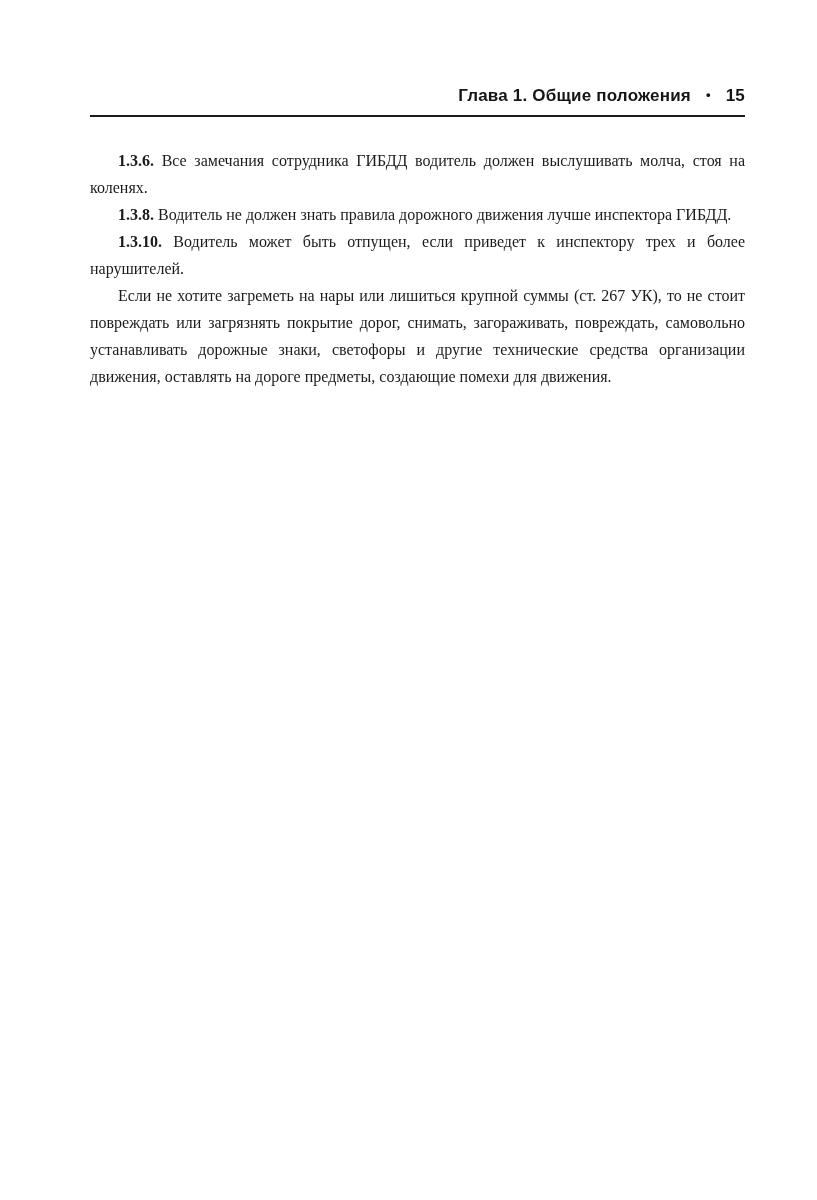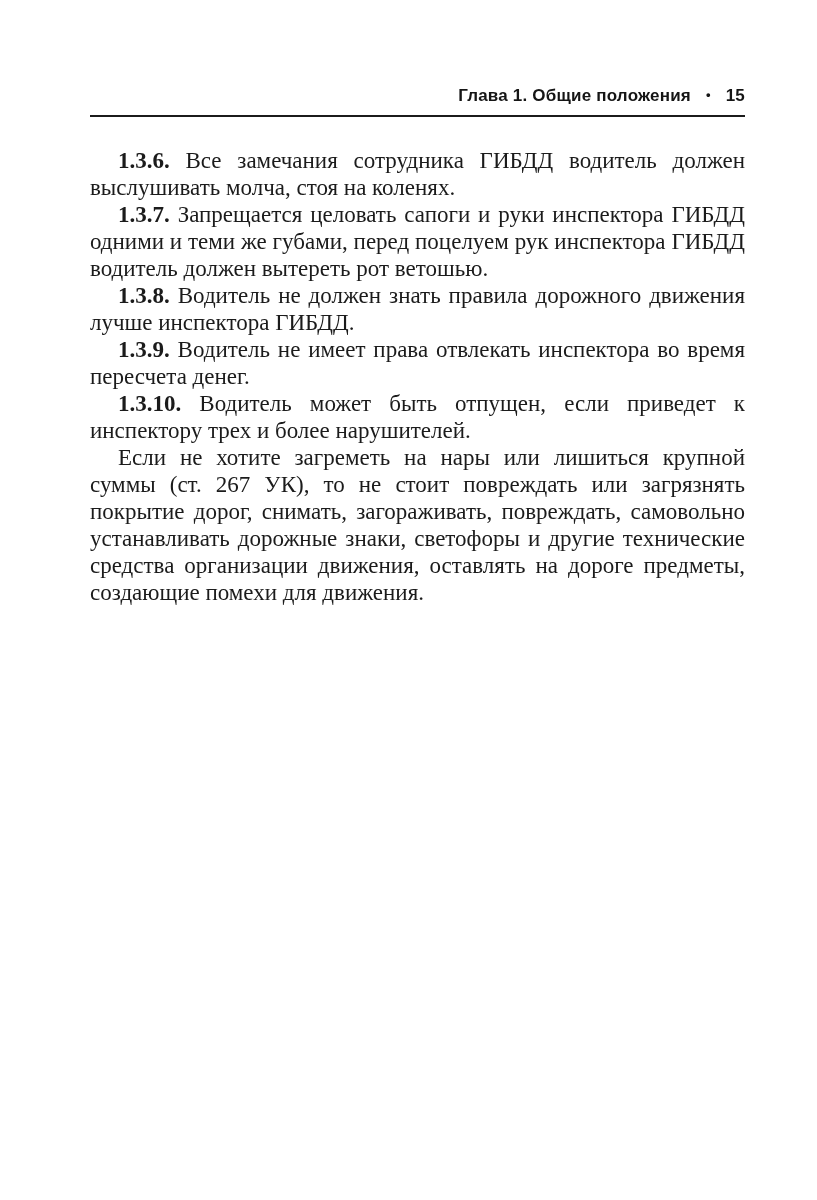--- a/index.html
+++ b/index.html
@@ -31,21 +31,21 @@
     margin: 0 15px;
     font-size: 13px;
     vertical-align: 2px;
   }
   .header-rule {
     margin-top: 9px;
     border-bottom: 2px solid #1b1b1b;
   }
   .page-body {
     margin-top: 30px;
-    font-size: 23px;
+    font-size: 16px;
     line-height: 27px;
     text-align: justify;
   }
   .para {
     text-indent: 28px;
   }
   .num {
     font-weight: bold;
   }
 </style>
@@ -57,25 +57,23 @@
   <div class="page-header">
     <span>Глава 1. Общие положения</span><span class="sep">•</span><span>15</span>
   </div>
 
   <div class="header-rule"></div>
 
   <div class="page-body">
 
     <p class="para"><span class="num">1.3.6.</span><span> Все замечания сотрудника ГИБДД водитель должен выслушивать молча, стоя на коленях.</span></p>
 
-    <p class="para"><span class="num">1.3.7.</span><span> Запрещается целовать сапоги и руки инспектора ГИБДД одними и теми же губами, перед поцелуем рук инспектора ГИБДД водитель должен вытереть рот ветошью.</span></p>
 
     <p class="para"><span class="num">1.3.8.</span><span> Водитель не должен знать правила дорожного движения лучше инспектора ГИБДД.</span></p>
 
-    <p class="para"><span class="num">1.3.9.</span><span> Водитель не имеет права отвлекать инспектора во время пересчета денег.</span></p>
 
     <p class="para"><span class="num">1.3.10.</span><span> Водитель может быть отпущен, если приведет к инспектору трех и более нарушителей.</span></p>
 
 
 
     <p class="para"><span class="num"></span><span>Если не хотите загреметь на нары или лишиться крупной суммы (ст. 267 УК), то не стоит повреждать или загрязнять покрытие дорог, снимать, загораживать, повреждать, самовольно устанавливать дорожные знаки, светофоры и другие технические средства организации движения, оставлять на дороге предметы, создающие помехи для движения.</span></p>
 
 
 
   </div>

